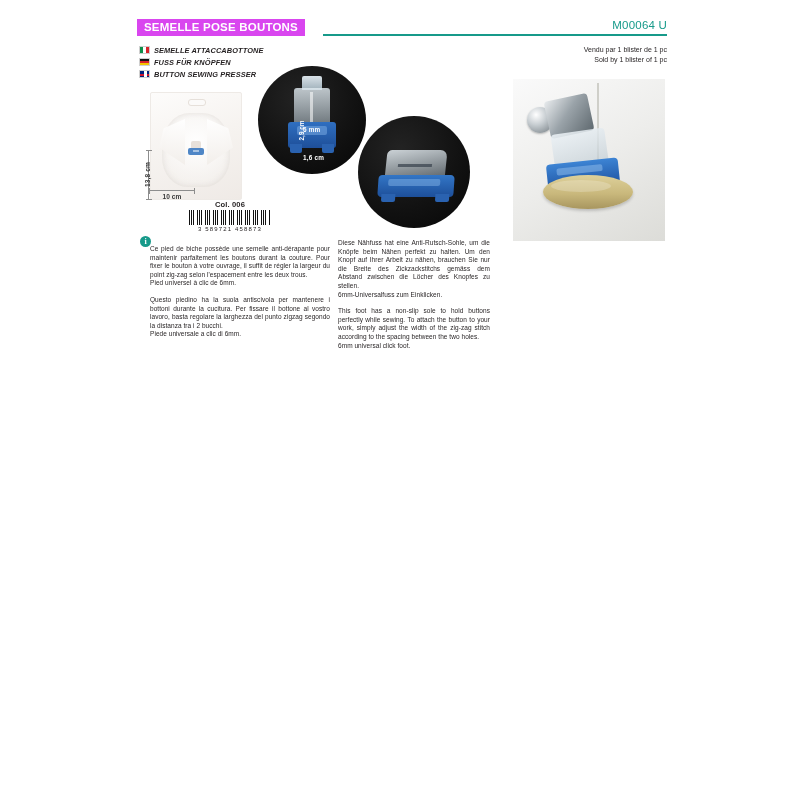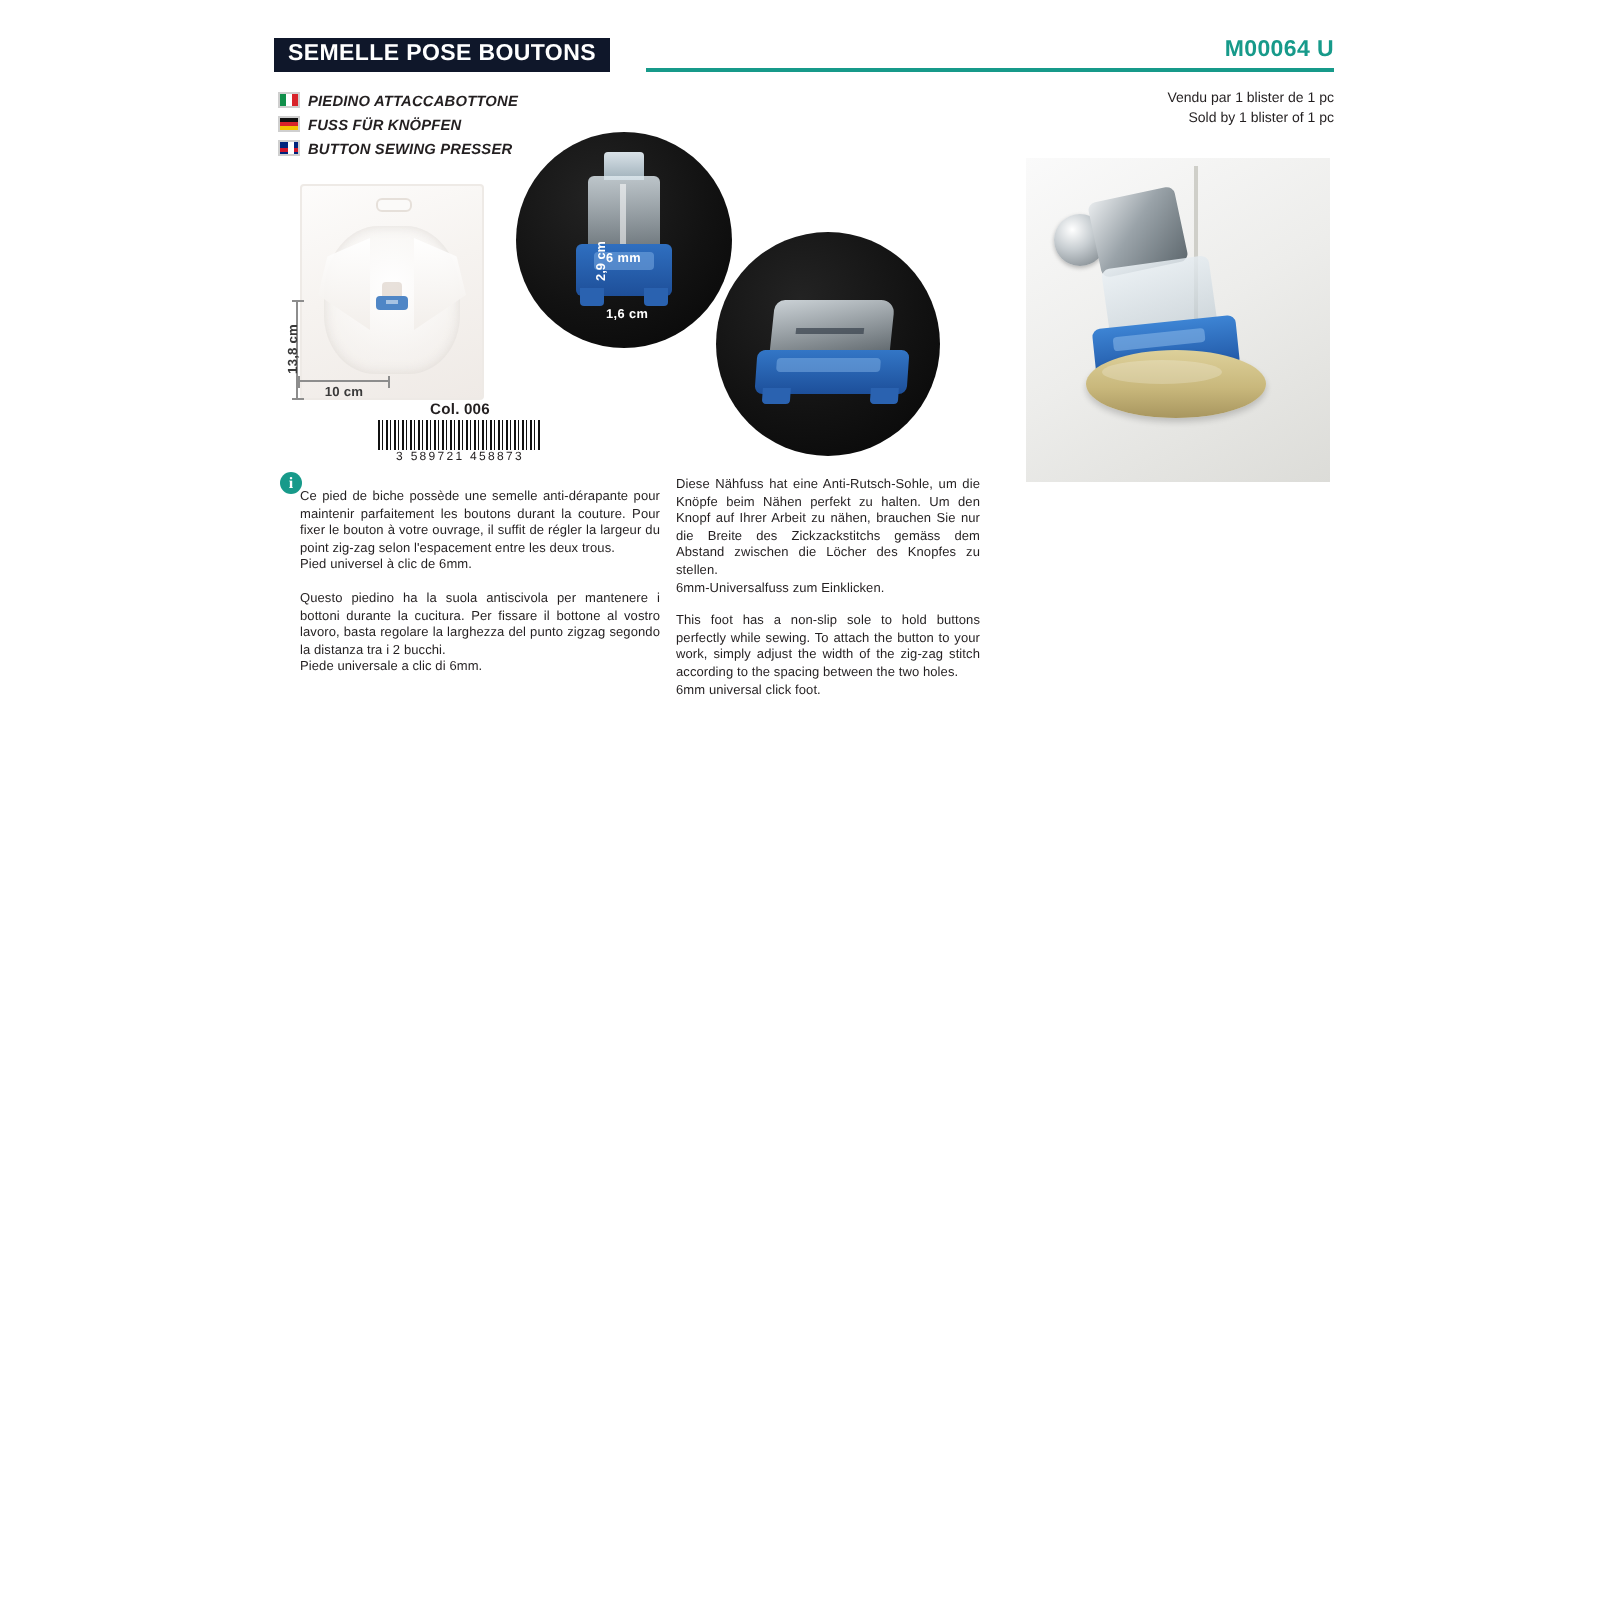--- a/index.html
+++ b/index.html
@@ -26,21 +26,21 @@
     left: 137px;
     top: 19px;
     width: 530px;
     height: 20px;
   }
   .title-box {
     position: absolute;
     left: 0;
     top: 0;
     height: 17px;
-    background: #0f172a;
+    background: #d946ef;
     color: #ffffff;
     font-size: 11.5px;
     font-weight: bold;
     letter-spacing: 0.2px;
     line-height: 17px;
     padding: 0 7px 0 7px;
     white-space: nowrap;
   }
   .header-rule {
     position: absolute;
@@ -48,21 +48,21 @@
     right: 0;
     top: 15px;
     height: 1.6px;
     background: #179a8a;
   }
   .product-code {
     position: absolute;
     right: 0;
     top: 0;
     font-size: 11.5px;
-    font-weight: bold;
+    font-weight: normal;
     color: #179a8a;
     letter-spacing: 0.2px;
     white-space: nowrap;
   }
 
   
   .lang-list {
     position: absolute;
     left: 139px;
     top: 45px;
@@ -561,21 +561,21 @@
     <div class="product-code">M00064 U</div>
   </div>
 
   <div class="lang-list">
     <div class="lang-row">
       <span class="flag flag-it">
           <i class="s1"></i>
           <i class="s2"></i>
           <i class="s3"></i>
         </span>
-      <span class="lang-label">PIEDINO ATTACCABOTTONE</span>
+      <span class="lang-label">SEMELLE ATTACCABOTTONE</span>
     </div>
     <div class="lang-row">
       <span class="flag flag-de">
           <i class="s1"></i>
           <i class="s2"></i>
           <i class="s3"></i>
         </span>
       <span class="lang-label">FUSS FÜR KNÖPFEN</span>
     </div>
     <div class="lang-row">

